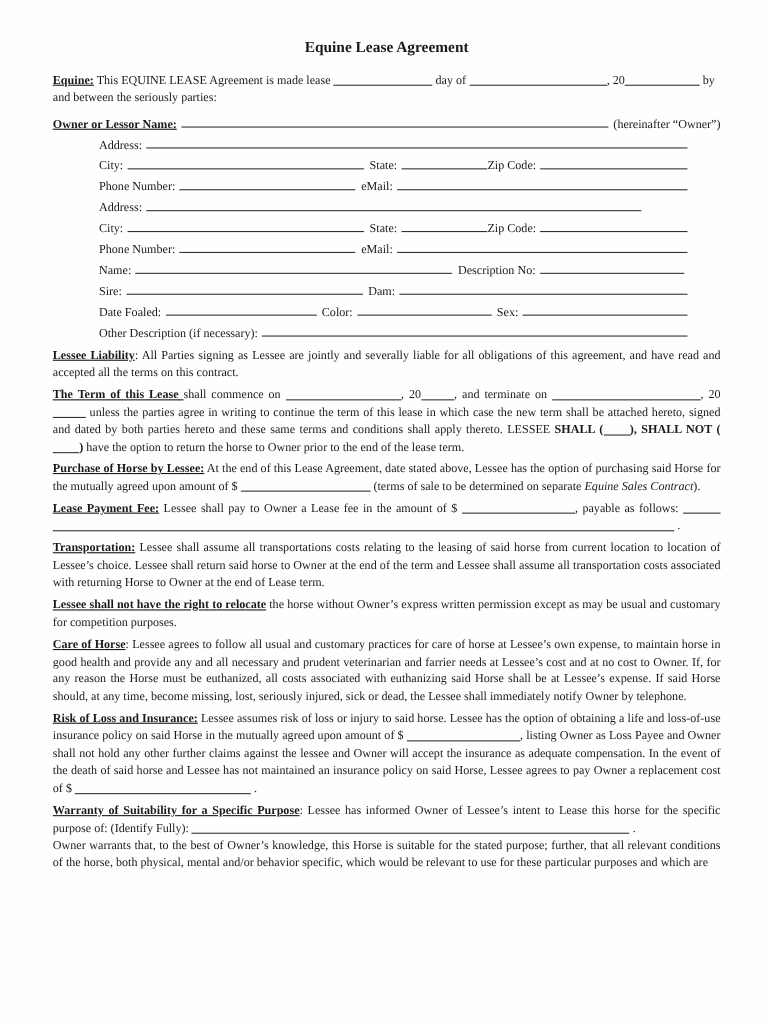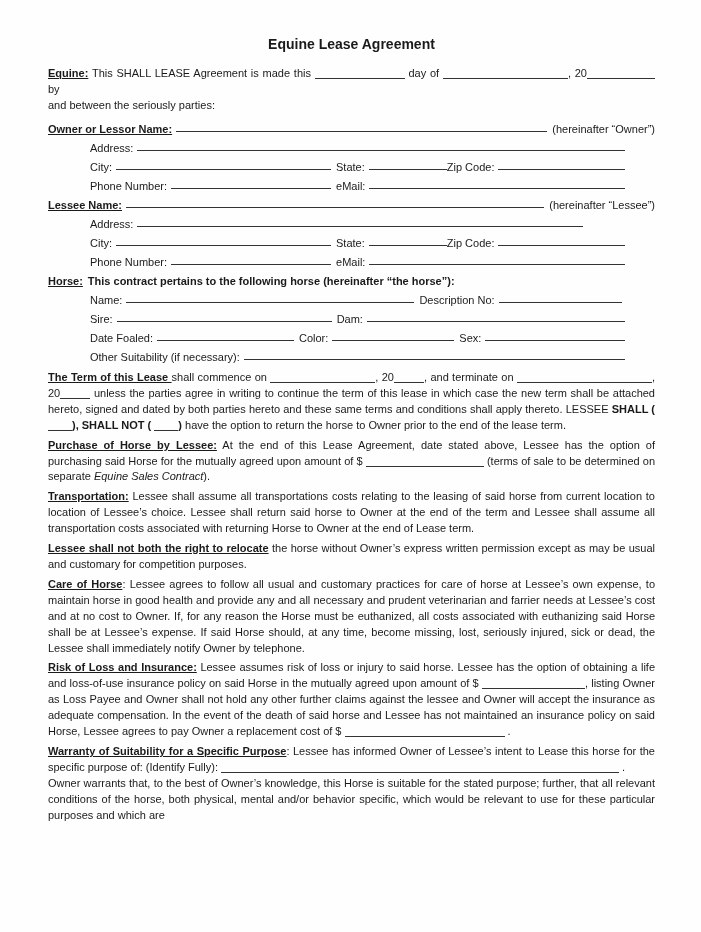--- a/index.html
+++ b/index.html
@@ -1,20 +1,20 @@
 <!DOCTYPE html>
 <html><head>
 <meta charset="utf-8">
 <style>
   html,body { margin:0; padding:0; background:#ffffff; }
   .page {
     position:relative; width:701px; height:932px; overflow:hidden;
     background:#fefefe; color:#1a1a1a; box-sizing:border-box;
     padding:36px 46px 0 48px;
-    font-family:Liberation Sans, sans-serif;
+    font-family:Liberation Serif, serif;
     font-size:11px;
   }
   .title { font-size:14px; font-weight:bold; text-align:center; margin:0 0 13px 0; }
   .hd { font-weight:bold; text-decoration:underline; }
   .b  { font-weight:bold; }
   .clause { text-align:justify; line-height:15.9px; margin:4px 0; }
   .intro  { line-height:16px; margin:0 0 3px 0; }
   .blank {
     display:inline-block; height:11px; margin-bottom:-2px;
     border-bottom:1px solid #333;
@@ -37,21 +37,21 @@
 </style>
 </head>
 <body>
 
 <div class="page">
 
   <h1 class="title">Equine Lease Agreement</h1>
 
   <p class="clause intro">
     <span class="hd">Equine:</span>
-    <span>This SHALL LEASE Agreement is made this</span>
+    <span>This EQUINE LEASE Agreement is made lease</span>
     <span class="blank w90"></span>
     <span>day of</span>
     <span class="blank w125"></span><span>, 20</span><span class="blank w68"></span>
     <span>by</span>
     <br>
     <span>and between the seriously parties:</span>
   </p>
 
   <div class="frow">
     <span class="hd">Owner or Lessor Name:</span>
@@ -70,48 +70,39 @@
     <span class="lab3">Zip Code:</span>
     <span class="fline grow"></span>
   </div>
   <div class="frow ind mr30">
     <span>Phone Number:</span>
     <span class="fline" style="width:160px"></span>
     <span class="lab2">eMail:</span>
     <span class="fline grow"></span>
   </div>
 
-  <div class="frow">
-    <span class="hd">Lessee Name:</span>
-    <span class="fline grow"></span>
-    <span class="suffix">(hereinafter “Lessee”)</span>
-  </div>
   <div class="frow ind mr72">
     <span>Address:</span>
     <span class="fline grow"></span>
   </div>
   <div class="frow ind mr30">
     <span>City:</span>
     <span class="fline" style="width:215px"></span>
     <span class="lab2">State:</span>
     <span class="fline" style="width:78px"></span>
     <span class="lab3">Zip Code:</span>
     <span class="fline grow"></span>
   </div>
   <div class="frow ind mr30">
     <span>Phone Number:</span>
     <span class="fline" style="width:160px"></span>
     <span class="lab2">eMail:</span>
     <span class="fline grow"></span>
   </div>
 
-  <div class="frow horse-head">
-    <span class="hd">Horse:</span>
-    <span class="b lab2">This contract pertains to the following horse (hereinafter “the horse”):</span>
-  </div>
   <div class="frow ind mr33">
     <span>Name:</span>
     <span class="fline" style="width:288px"></span>
     <span class="lab2">Description No:</span>
     <span class="fline grow"></span>
   </div>
   <div class="frow ind mr30">
     <span>Sire:</span>
     <span class="fline" style="width:215px"></span>
     <span class="lab2">Dam:</span>
@@ -119,27 +110,29 @@
   </div>
   <div class="frow ind mr30">
     <span>Date Foaled:</span>
     <span class="fline" style="width:137px"></span>
     <span class="lab2">Color:</span>
     <span class="fline" style="width:122px"></span>
     <span class="lab2">Sex:</span>
     <span class="fline grow"></span>
   </div>
   <div class="frow ind mr30">
-    <span>Other Suitability (if necessary):</span>
+    <span>Other Description (if necessary):</span>
     <span class="fline grow"></span>
   </div>
 
   <div class="sections">
+      <p class="clause"><span class="hd">Lessee Liability</span><span>:  All Parties signing as Lessee are jointly and severally liable for all obligations of this agreement, and have read and accepted all the terms on this contract.</span></p>
       <p class="clause"><span class="hd">The Term of this Lease </span><span>shall commence on </span><span class="blank" style="width: 105px;"></span><span>, 20</span><span class="blank" style="width: 30px;"></span><span>, and terminate on </span><span class="blank" style="width: 135px;"></span><span>, 20</span><span class="blank" style="width: 30px;"></span><span> unless the parties agree in writing to continue the term of this lease in which case the new term shall be attached hereto, signed and dated by both parties hereto and these same terms and conditions shall apply thereto.  LESSEE </span><span class="b">SHALL (</span><span class="blank" style="width: 24px;"></span><span class="b">), SHALL NOT ( </span><span class="blank" style="width: 24px;"></span><span class="b">)</span><span> have the option to return the horse to Owner prior to the end of the lease term.</span></p>
       <p class="clause"><span class="hd">Purchase of Horse by Lessee:</span><span>  At the end of this Lease Agreement, date stated above, Lessee has the option of purchasing said Horse for the mutually agreed upon amount of $ </span><span class="blank" style="width: 118px;"></span><span> (terms of sale to be determined on separate </span><span style="font-style: italic;">Equine Sales Contract</span><span>).</span></p>
+      <p class="clause"><span class="hd">Lease Payment Fee:</span><span>  Lessee shall pay to Owner a Lease fee in the amount of $ </span><span class="blank" style="width: 103px;"></span><span>, payable as follows:  </span><span class="blank" style="width: 34px;"></span><span class="blank" style="width: 565px;"></span><span> .</span></p>
       <p class="clause"><span class="hd">Transportation:</span><span>  Lessee shall assume all transportations costs relating to the leasing of said horse from current location to location of Lessee’s choice.  Lessee shall return said horse to Owner at the end of the term and Lessee shall assume all transportation costs associated with returning Horse to Owner at the end of Lease term.</span></p>
-      <p class="clause"><span class="hd">Lessee shall not both the right to relocate</span><span> the horse without Owner’s express written permission except as may be usual and customary for competition purposes.</span></p>
+      <p class="clause"><span class="hd">Lessee shall not have the right to relocate</span><span> the horse without Owner’s express written permission except as may be usual and customary for competition purposes.</span></p>
       <p class="clause"><span class="hd">Care of Horse</span><span>:  Lessee agrees to follow all usual and customary practices for care of horse at Lessee’s own expense, to maintain horse in good health and provide any and all necessary and prudent veterinarian and farrier needs at Lessee’s cost and at no cost to Owner. If, for any reason the Horse must be euthanized, all costs associated with euthanizing said Horse shall be at Lessee’s expense.  If said Horse should, at any time, become missing, lost, seriously injured, sick or dead, the Lessee shall immediately notify Owner by telephone.</span></p>
       <p class="clause"><span class="hd">Risk of Loss and Insurance:</span><span>  Lessee assumes risk of loss or injury to said horse. Lessee has the option of obtaining a life and loss-of-use insurance policy on said Horse in the mutually agreed upon amount of $ </span><span class="blank" style="width: 103px;"></span><span>,  listing Owner as Loss Payee and Owner shall not hold any other further claims against the lessee and Owner will accept the insurance as adequate compensation. In the event of the death of said horse and Lessee has not maintained an insurance policy on said Horse, Lessee agrees to pay Owner a replacement cost of $ </span><span class="blank" style="width: 160px;"></span><span> .</span></p>
       <p class="clause"><span class="hd">Warranty of Suitability for a Specific Purpose</span><span>:  Lessee has informed Owner of Lessee’s intent to Lease this horse for the specific purpose of:  (Identify Fully): </span><span class="blank" style="width: 398px;"></span><span> .</span><br><span>Owner warrants that, to the best of Owner’s knowledge, this Horse is suitable for the stated purpose;  further, that all relevant conditions of the horse, both physical, mental and/or behavior specific, which would be relevant to use for these particular purposes and which are</span></p>
     </div>
 
 </div>
 
 </body></html>

